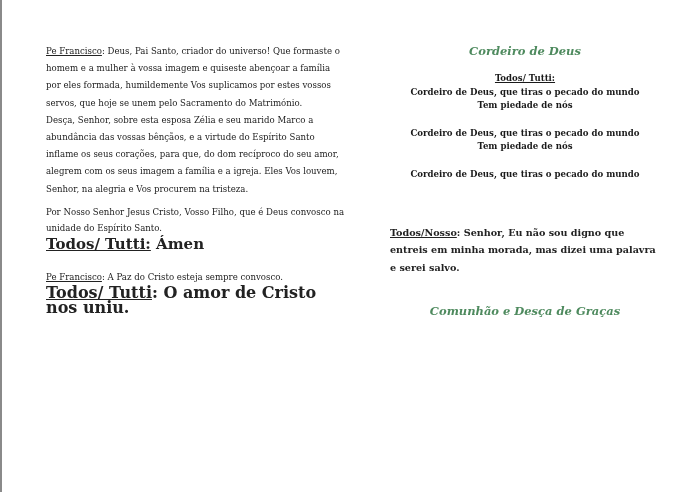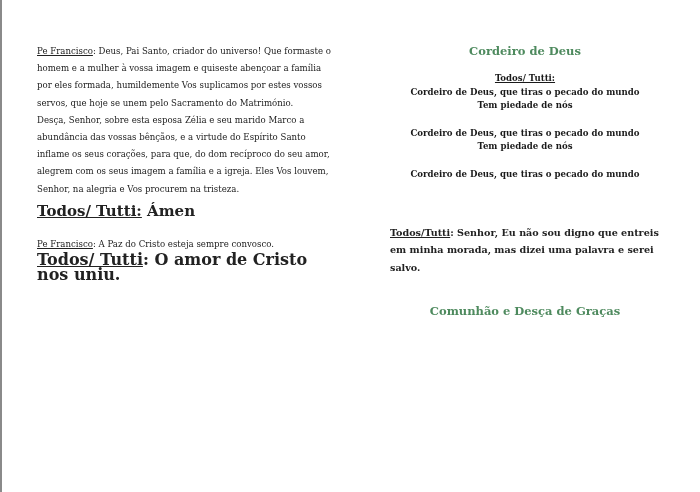--- a/index.html
+++ b/index.html
@@ -2,47 +2,49 @@
 <html><head>
   <meta charset="utf-8">
   <style>
     html, body { margin: 0; padding: 0; }
     body {
       width: 700px; height: 492px; background: #ffffff; position: relative; overflow: hidden;
       font-family: "DejaVu Serif", serif; color: #222;
     }
     .left-edge { position: absolute; left: 0; top: 0; width: 2px; height: 492px; background: #8a8a8a; }
     .col { position: absolute; }
-    .left-col { left: 37px; top: 43px; width: 300px; font-size: 8.6px; line-height: 17.2px; }
+    .left-col { left: 46px; top: 43px; width: 300px; font-size: 8.6px; line-height: 17.2px; }
     .right-col { left: 390px; top: 44px; width: 270px; font-size: 8.6px; }
     .speaker { text-decoration: underline; }
     .resp-label { text-decoration: underline; font-weight: bold; }
     .bold { font-weight: bold; }
     p { margin: 0; }
     .gap { height: 6px; }
     .gap-lg { height: 17px; }
     .heading {
       color: #4e8a5e; font-weight: bold; text-align: center; font-size: 11.5px;
       font-family: "DejaVu Serif", serif;
+      font-style: italic;
     }
     .chant { text-align: center; font-weight: bold; font-size: 8.6px; line-height: 13.6px; color: #1a1a1a; }
     .bigresp { font-size: 9.6px; line-height: 17.5px; }
     .normal { line-height: 16.5px; }
   </style>
 </head>
 <body>
 
 <div class="left-edge"></div>
 
 <div class="col left-col">
   <p>
     <span class="speaker">Pe Francisco</span><span>: Deus, Pai Santo, criador do universo! Que formaste o homem e a mulher à vossa imagem e quiseste abençoar a família por eles formada, humildemente Vos suplicamos por estes vossos servos, que hoje se unem pelo Sacramento do Matrimónio.</span><br>
     <span>Desça, Senhor, sobre esta esposa Zélia e seu marido Marco a abundância das vossas bênçãos, e a virtude do Espírito Santo inflame os seus corações, para que, do dom recíproco do seu amor, alegrem com os seus imagem a família e a igreja. Eles Vos louvem, Senhor, na alegria e Vos procurem na tristeza.</span><br>
   </p>
   <div class="gap"></div>
+  <p class="normal">Por Nosso Senhor Jesus Cristo, Vosso Filho, que é Deus convosco na unidade do Espírito Santo.</p>
   <p class="bold" style="font-size:15px;line-height:15px;">
     <span class="resp-label">Todos/ Tutti:</span><span> Ámen</span>
   </p>
   <div class="gap-lg"></div>
   <p class="normal">
     <span class="speaker">Pe Francisco</span><span>: A Paz do Cristo esteja sempre convosco.</span>
   </p>
   <p class="bold" style="font-size:16px;line-height:15px;">
     <span class="resp-label">Todos/ Tutti</span><span>: O amor de Cristo nos uniu.</span>
   </p>
@@ -57,17 +59,17 @@
     <div>Tem piedade de nós</div>
     <div style="height:14px"></div>
     <div>Cordeiro de Deus, que tiras o pecado do mundo</div>
     <div>Tem piedade de nós</div>
     <div style="height:14px"></div>
     <div>Cordeiro de Deus, que tiras o pecado do mundo</div>
   </div>
   <div style="height:34px"></div>
   <div style="height:8px"></div>
   <p class="bold bigresp">
-    <span class="resp-label">Todos/Tutti</span><span>: Senhor, Eu não sou digno que entreis em minha morada, mas dizei uma palavra e serei salvo.</span>
+    <span class="resp-label">Todos/Nosso</span><span>: Senhor, Eu não sou digno que entreis em minha morada, mas dizei uma palavra e serei salvo.</span>
   </p>
   <div style="height:28px"></div>
   <div class="heading">Comunhão e Desça de Graças</div>
 </div>
 
 </body></html>

